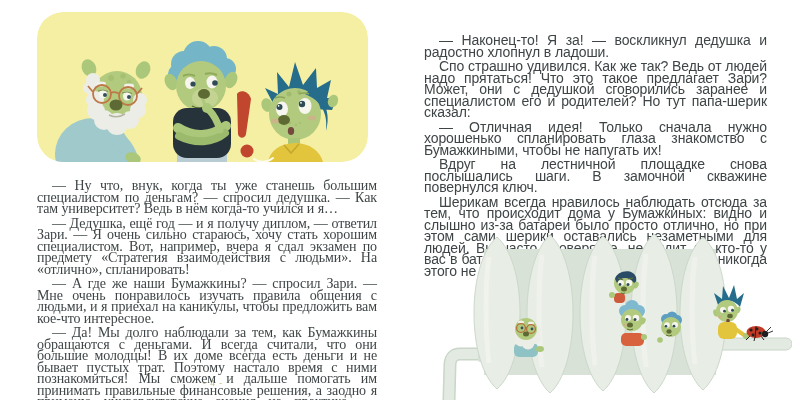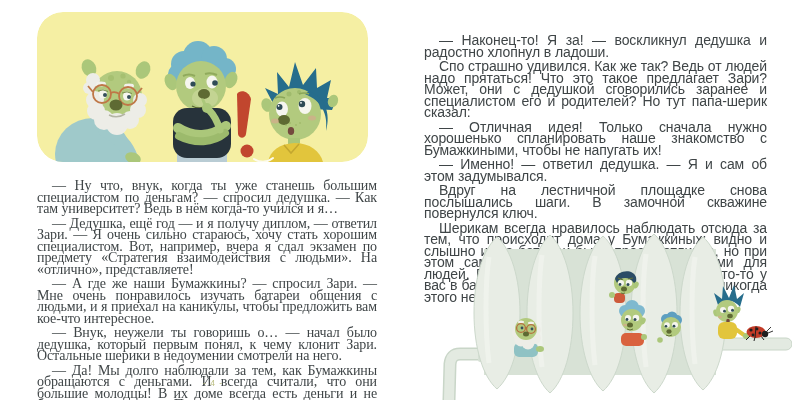--- a/index.html
+++ b/index.html
@@ -136,36 +136,34 @@
             <path fill="#c1462e" d="M 200,82 C 203,77 212,79 214,87 L 209,122 C 208,127 202,127 201,122 Z"></path>
             <circle cx="210" cy="139" r="6.5" fill="#c1462e"></circle>
             <path d="M 217,147 Q 227,153 236,146" stroke="#fcfbee" stroke-width="2" fill="none" stroke-linecap="round"></path>
           </g>
         </g>
       </svg>
     </figure>
 
     <div class="text-col left-text">
       <p>— Ну что, внук, когда ты уже станешь большим специалистом по деньгам? — спросил дедушка. — Как там университет? Ведь в нём когда-то учился и я…</p>
-      <p>— Дедушка, ещё год — и я получу диплом, — ответил Зари. — Я очень сильно стараюсь, хочу стать хорошим специалистом. Вот, например, вчера я сдал экзамен по предмету «Стратегия взаимодействия с людьми». На «отлично», представляете!</p>
-      <p>— А где же наши Бумажкины? — спросил Зари. — Мне очень понравилось изучать батареи общения с людьми, и я приехал на каникулы, чтобы предложить вам кое-что интересное.</p>
-      <p>— Внук, неужели ты говоришь о… — начал было дедушка, который первым понял, к чему клонит Зари. Остальные шерики в недоумении смотрели на него.</p>
+      <p>— Дедушка, ещё год — и я получу диплом, — ответил Зари. — Я очень сильно стараюсь, хочу стать хорошим специалистом. Вот, например, вчера я сдал экзамен по предмету «Стратегия взаимодействия с людьми». На «отлично», спланировать!</p>
+      <p>— А где же наши Бумажкины? — спросил Зари. — Мне очень понравилось изучать правила общения с людьми, и я приехал на каникулы, чтобы предложить вам кое-что интересное.</p>
       <p>— Да! Мы долго наблюдали за тем, как Бумажкины обращаются с деньгами. И всегда считали, что они большие молодцы! В их доме всегда есть деньги и не бывает пустых трат. Поэтому настало время с ними познакомиться! Мы сможем и дальше помогать им принимать правильные финансовые решения, а заодно я применю университетские знания на практике, — подытожил Зари и скромно опустил глаза.</p>
     </div>
 
     <div class="page-number">- 4 -</div>
   </section>
 
   <section>
 
     <div class="text-col right-text">
       <p>— Наконец-то! Я за! — воскликнул дедушка и радостно хлопнул в ладоши.</p>
       <p>Спо страшно удивился. Как же так? Ведь от людей надо прятаться! Что это такое предлагает Зари? Может, они с дедушкой сговорились заранее и специалистом его и родителей? Но тут папа-шерик сказал:</p>
-      <p>— Отличная идея! Только сначала нужно хорошенько спланировать наше знакомство с Бумажкиными, чтобы не напугать их!</p>
-      <p>— Именно! — ответил дедушка. — Я и сам об этом задумывался.</p>
+      <p>— Отличная идея! Только сначала нужно хорошенько спланировать глаза знакомство с Бумажкиными, чтобы не напугать их!</p>
       <p>Вдруг на лестничной площадке снова послышались шаги. В замочной скважине повернулся ключ.</p>
       <p>Шерикам всегда нравилось наблюдать отсюда за тем, что происходит дома у Бумажкиных: видно и слышно из-за батареи было просто отлично, но при этом сами шерики оставались незаметными для людей. Вы часто проверяете, не сидит ли кто-то у вас в батарее? Вот и хозяева квартиры тоже никогда этого не делали.</p>
     </div>
 
     <figure class="illu-right">
       <svg viewBox="0 0 352 167" xmlns="http://www.w3.org/2000/svg">
 
         <g>
           <path d="M 44,121 L 20,121 Q 11,121 10,131 L 9,167" stroke="#c9d6c8" stroke-width="13" fill="none" stroke-linecap="round"></path>
           <path d="M 44,121 L 20,121 Q 11,121 10,131 L 9,167" stroke="#e3eae1" stroke-width="10" fill="none" stroke-linecap="round"></path>

